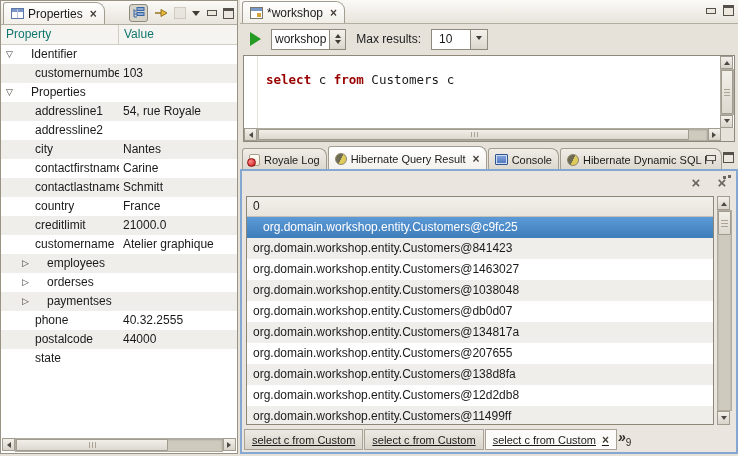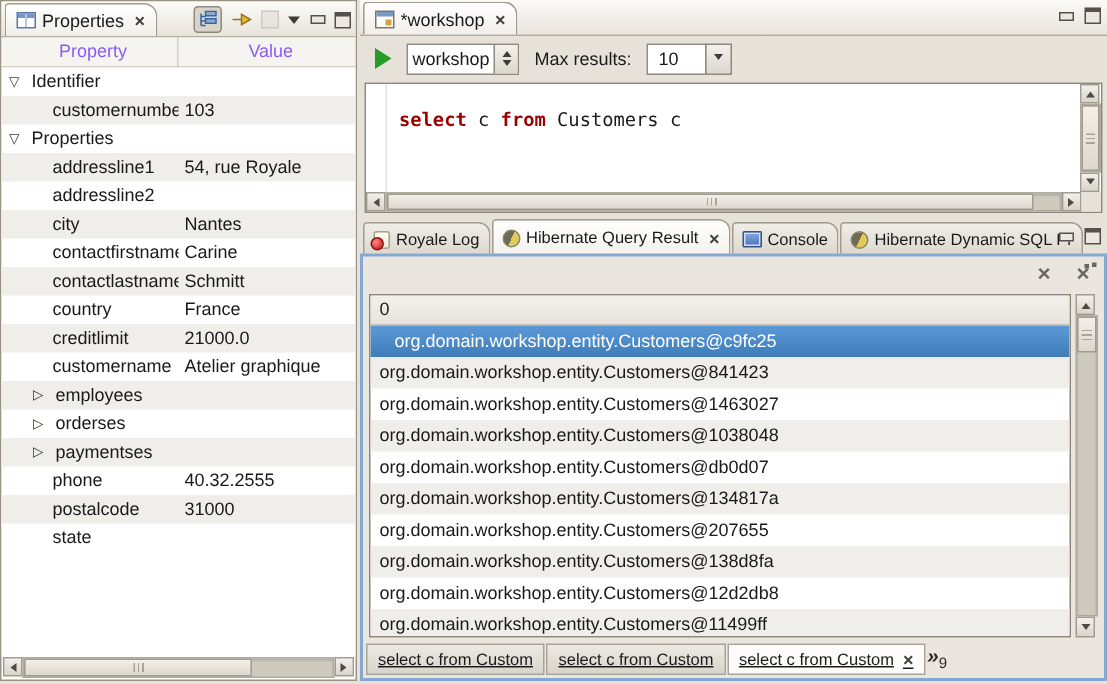--- a/index.html
+++ b/index.html
@@ -41,30 +41,30 @@
   .hscroll { display:flex; align-items:stretch; height:14px; }
   .vscroll { display:flex; flex-direction:column; align-items:stretch; width:14px; }
 
   
   .pane-left { position:absolute; left:0; top:0; width:238px; height:454px; border:1px solid #999383; background:#fff; }
   .pl-tab { left:2px; }
   .pl-tools { position:absolute; right:3px; top:3px; display:flex; align-items:center; gap:6px; }
   .pressed { border:1px solid #8f8a7e; background:#d9d4ca; border-radius:3px; padding:2px; display:flex; }
   .disabled-icon { width:12px; height:12px; background:#e6e2da; border:1px solid #c4bfb3; opacity:.75; }
   .colhead { position:absolute; left:0; right:0; top:24px; height:20px; display:flex; background:#f6f4f0; border-bottom:1px solid #d3cec4; }
-  .colh { padding:2px 0 0 5px; color:#8b5cf6;text-align:center; }
+  .colh { padding:2px 0 0 5px; color:#0f766e; }
   .colh.c1 { width:118px; border-right:1px solid #d3cec4; }
   .colh.c2 { flex:1; }
   .prop-rows { position:absolute; left:0; right:0; top:44px; bottom:15px; overflow:hidden; background:#fff; }
   .prow { display:flex; height:19px; line-height:19px; }
   .prow.alt { background:#f0eeea; }
   .pname { width:118px; display:flex; overflow:hidden; white-space:nowrap; }
   .tri { font-size:9px; color:#3c3830; margin-left:5px; width:12px; flex:0 0 auto; }
   .tri.ind1 { margin-left:21px; }
-  .plabel { margin-left:3px; white-space:nowrap; }
+  .plabel { margin-left:13px; white-space:nowrap; }
   .plabel.ind2 { margin-left:34px; }
   .pval { flex:1; padding-left:4px; white-space:nowrap; overflow:hidden; }
   .pl-hscroll { position:absolute; left:1px; right:1px; bottom:1px; }
 
   
   .pane-editor { position:absolute; left:240px; top:0; width:498px; height:144px; }
   .ed-tab { left:2px; }
   .ed-toolbar { position:absolute; left:0; right:0; top:24px; height:30px; display:flex; align-items:center; gap:10px; padding-left:10px; }
   .combo { display:flex; align-items:stretch; height:21px; border:1px solid #8f8a7e; background:#fff; }
   .combo .val { display:flex; align-items:center; padding:0 3px; }
@@ -249,21 +249,21 @@
       <div class="prow">
         <div class="pname">
           <span class="plabel ind2">phone</span>
         </div>
         <div class="pval">40.32.2555</div>
       </div>
       <div class="prow alt">
         <div class="pname">
           <span class="plabel ind2">postalcode</span>
         </div>
-        <div class="pval">31000</div>
+        <div class="pval">44000</div>
       </div>
       <div class="prow">
         <div class="pname">
           <span class="plabel ind2">state</span>
         </div>
         <div class="pval"></div>
       </div>
     </div>
   <div class="hscroll pl-hscroll">
     <div class="sbtn">

